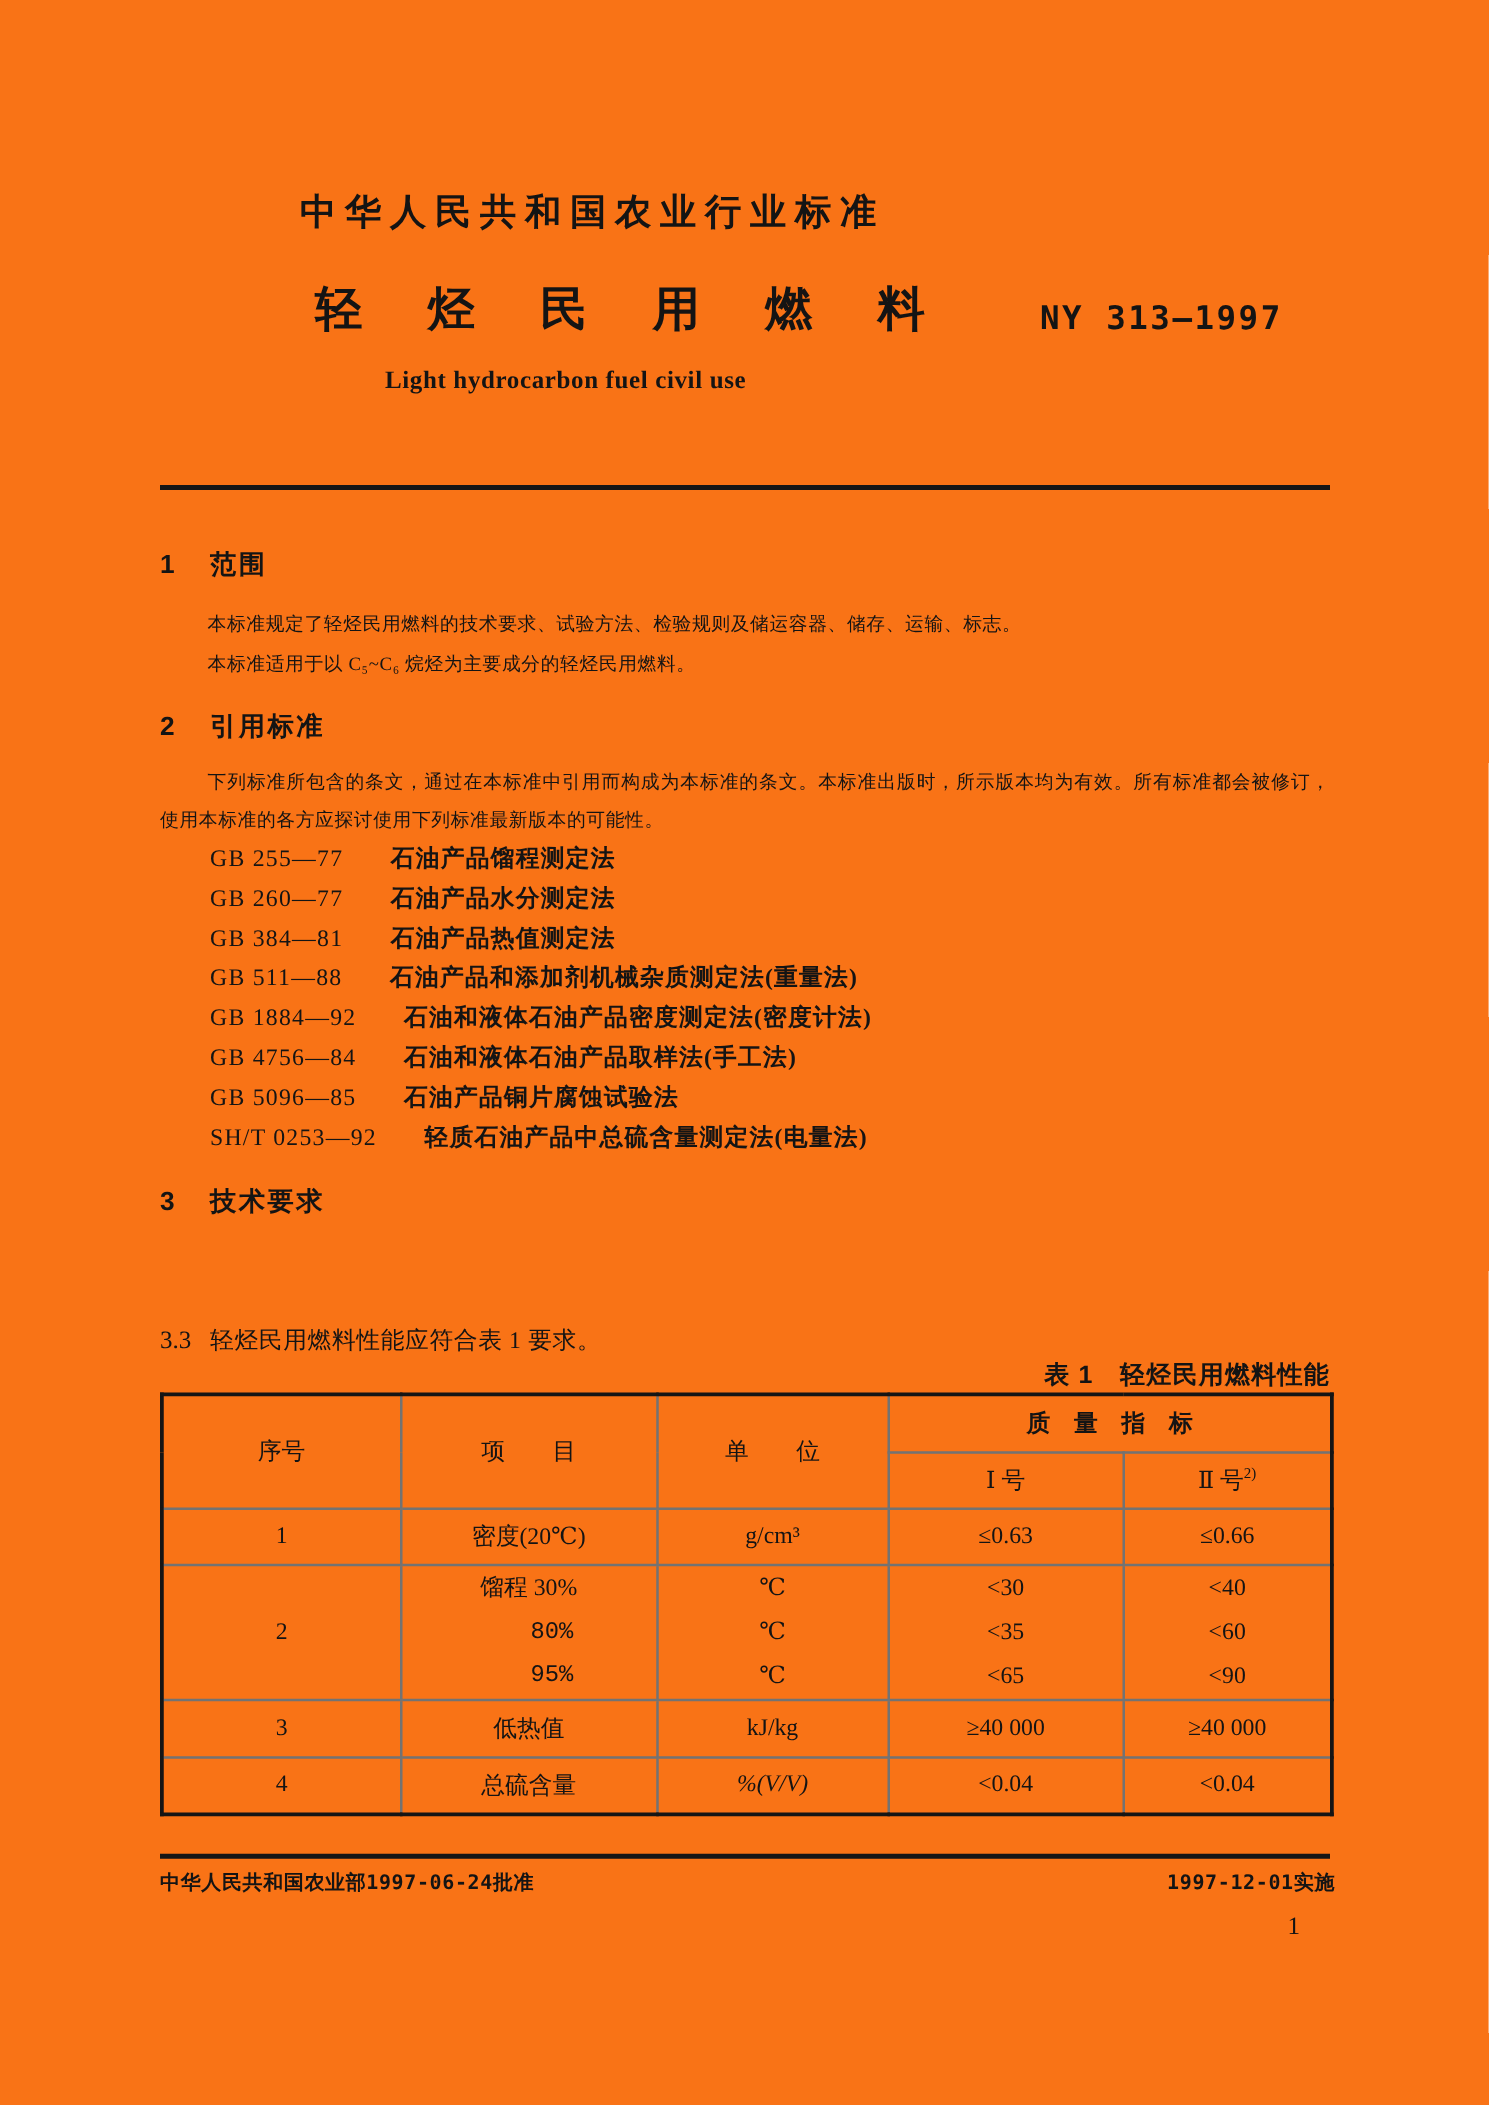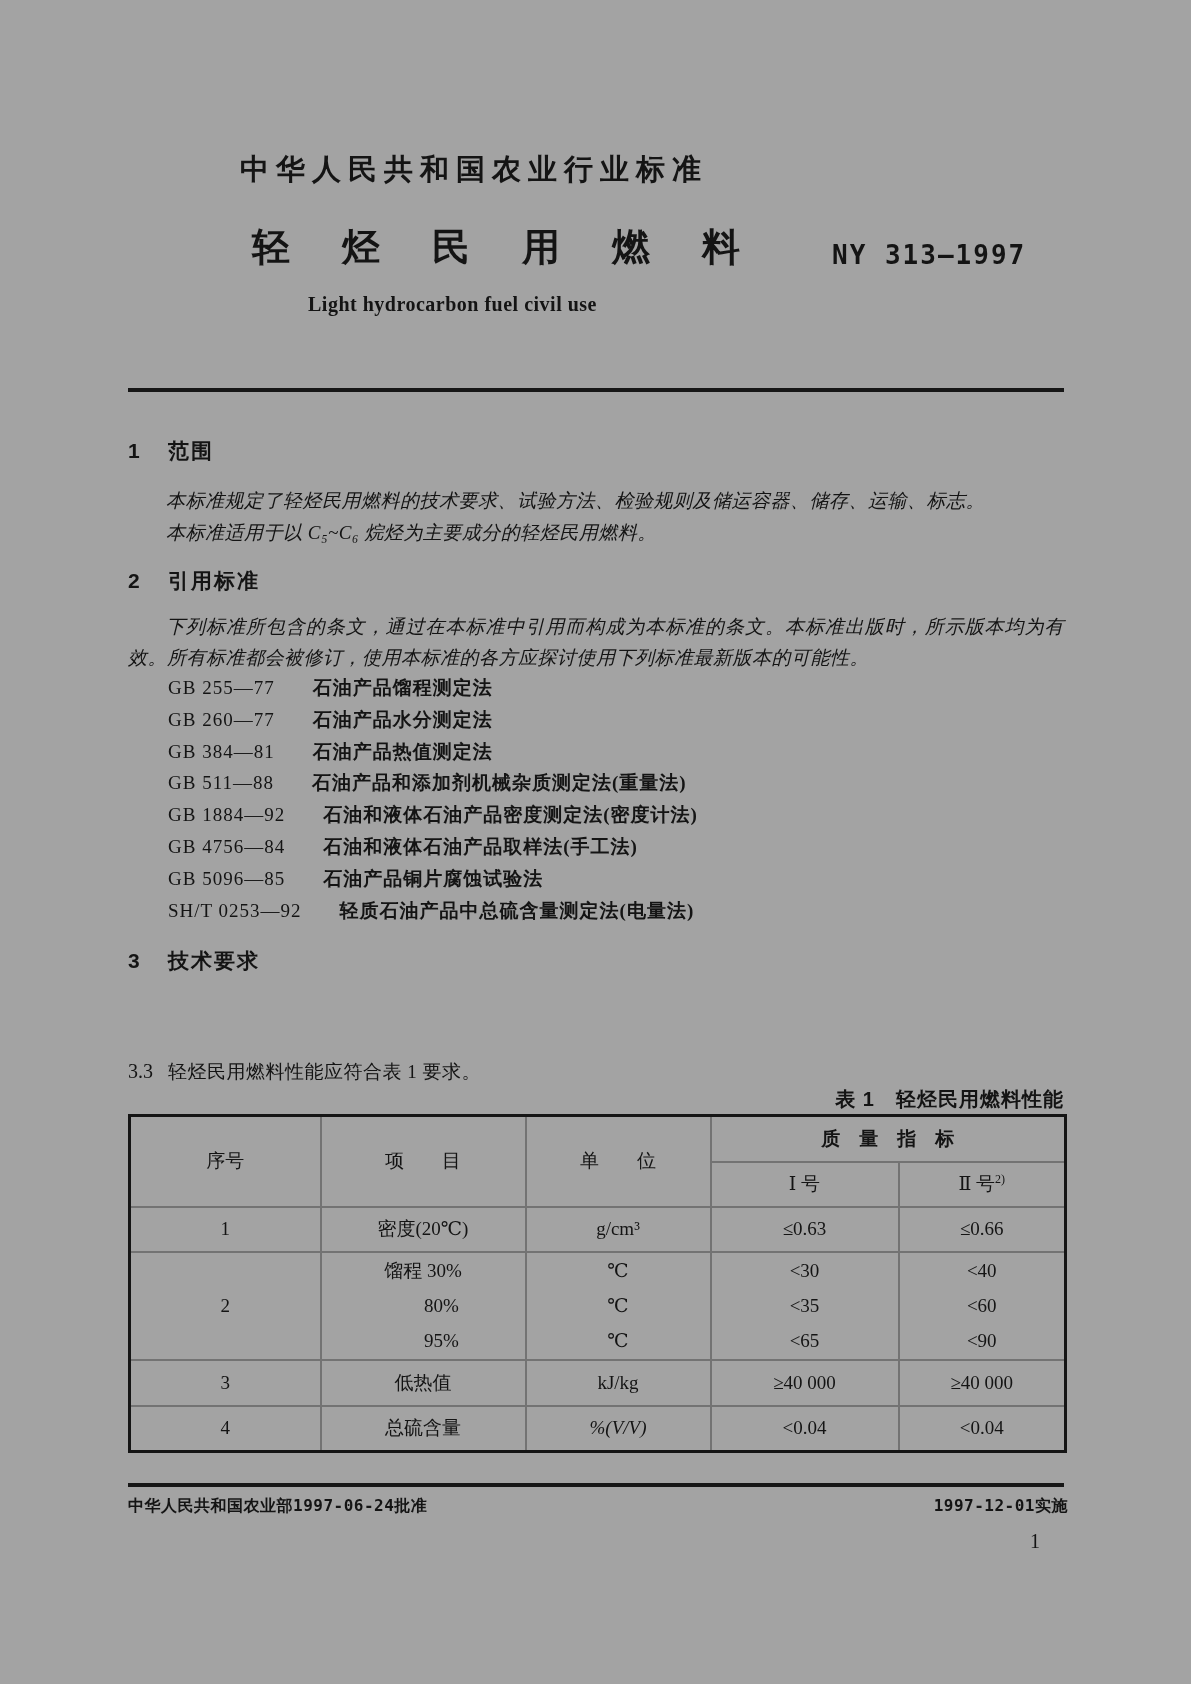--- a/index.html
+++ b/index.html
@@ -1,21 +1,21 @@
 <!DOCTYPE html>
 <html><head>
 <meta charset="utf-8">
 <style>
   html, body { margin: 0; padding: 0; background: #ffffff; }
   .page {
     position: relative;
     width: 1191px;
     height: 1684px;
     margin: 0 auto;
-    background: #a3a3a3;
+    background: #f97316;
     color: #141414;
     font-family: "Liberation Serif", "DejaVu Serif", serif;
     overflow: hidden;
   }
   .abs { position: absolute; }
 
   
   .org-line {
     top: 150px; left: 240px;
     font-family: "Liberation Sans", "DejaVu Sans", sans-serif;
@@ -43,22 +43,22 @@
   
   .sec-head {
     left: 128px;
     font-family: "Liberation Sans", "DejaVu Sans", sans-serif;
     font-weight: bold; font-size: 21px; letter-spacing: 2px;
     white-space: nowrap;
   }
   .sec-head .sec-no { display: inline-block; min-width: 40px; letter-spacing: 0; }
   .body-para {
     left: 128px; width: 936px;
-    font-size: 19px; line-height: 31px; letter-spacing: 0.5px;
-    text-align: justify; margin: 0; font-style: italic;
+    font-size: 15px; line-height: 31px; letter-spacing: 0.5px;
+    text-align: justify; margin: 0;
   }
   .indent { text-indent: 38px; }
 
   .ref-list { top: 672px; left: 168px; font-size: 19px; line-height: 31.8px; white-space: nowrap; }
   .ref-code { display: inline-block; letter-spacing: 1px; }
   .ref-name { margin-left: 38px; letter-spacing: 1px; font-weight: bold; }
 
   .clause { left: 128px; width: 936px; font-size: 19px; white-space: nowrap; }
   .cl-no { display: inline-block; width: 40px; font-size: 20px; }
   .cl-text { letter-spacing: 0.5px; }
@@ -76,21 +76,21 @@
     font-size: 19px;
   }
   table.spec td {
     border: 2px solid #737373;
     text-align: center; vertical-align: middle;
     padding: 0;
   }
   td.quality-head { font-family: "Liberation Sans", "DejaVu Sans", sans-serif; font-weight: bold; }
   td.item-cell { text-align: left; padding-left: 14px; }
   .stack { line-height: 35px; }
-  .stack .sub { padding-left: 37px; }
+  .stack .sub { padding-left: 37px; font-family: Liberation Mono, monospace; }
   sup.fnote { font-size: 12px; }
   .ital { font-style: italic; }
 
   
   .footer-rule { top: 1483px; height: 4px; }
   .footer-text {
     top: 1496px;
     font-family: "DejaVu Sans Mono", "Liberation Sans", sans-serif;
     font-weight: bold; font-size: 16px; letter-spacing: 0.5px;
     white-space: nowrap;

